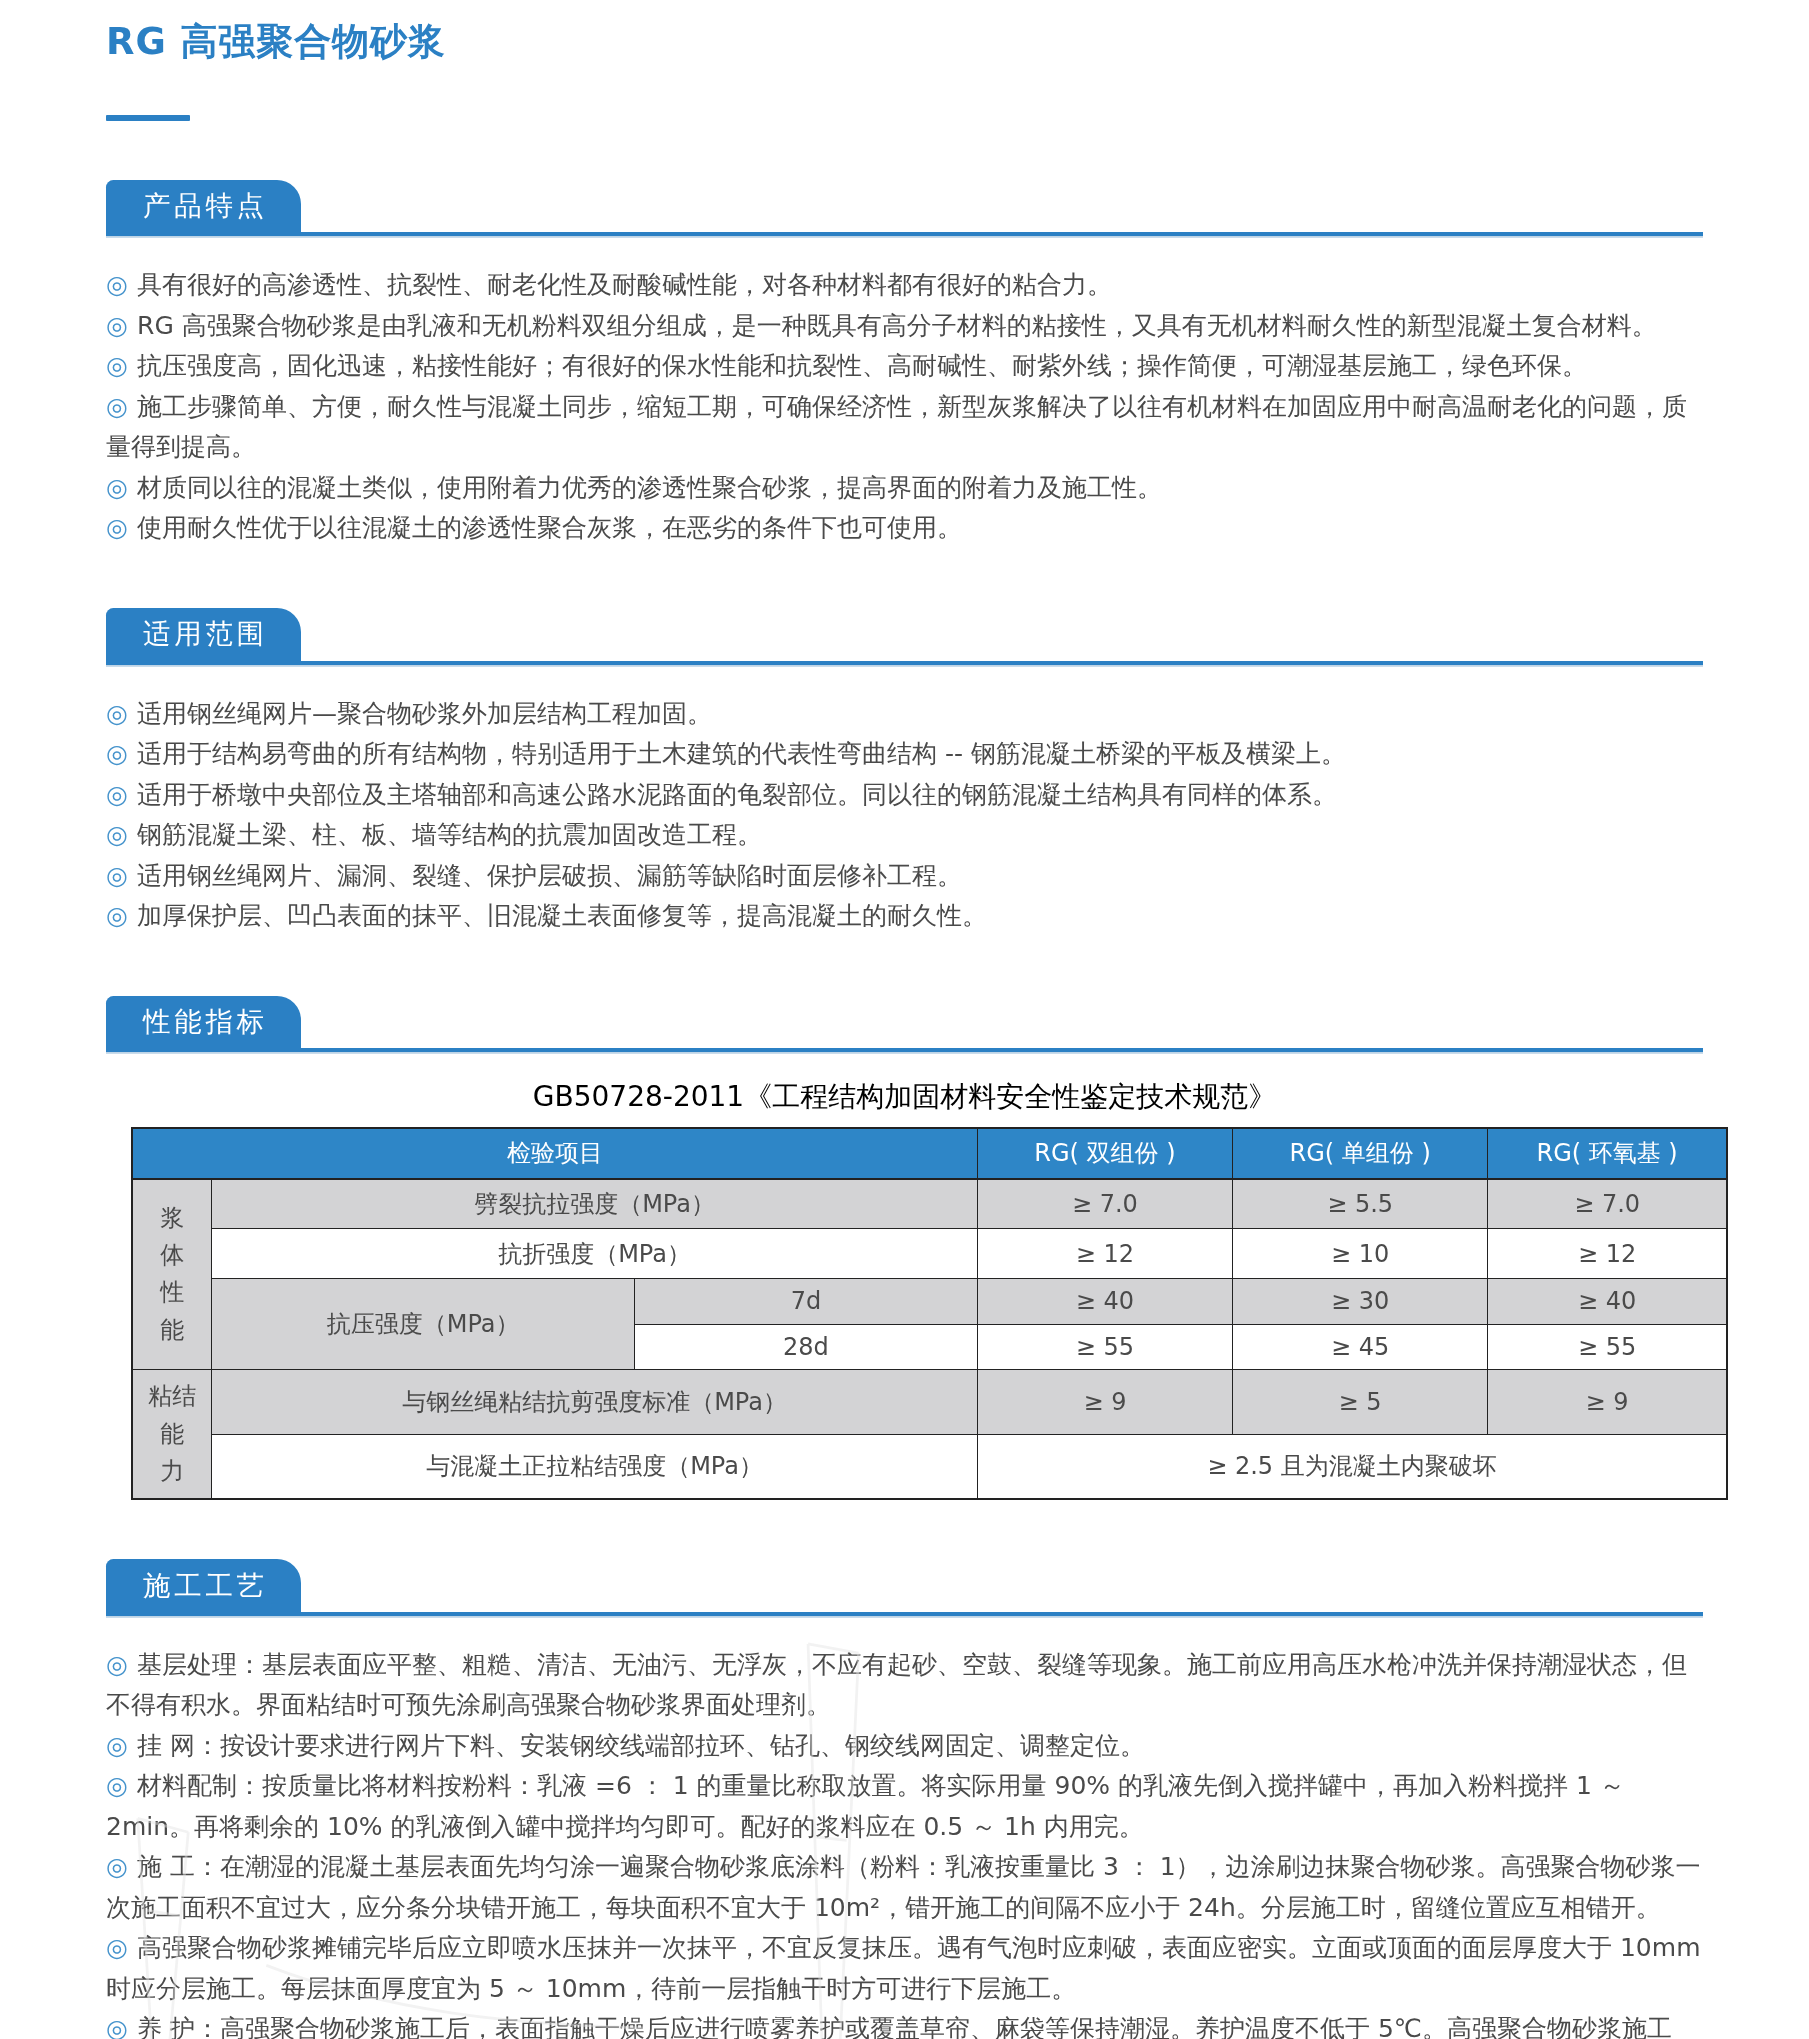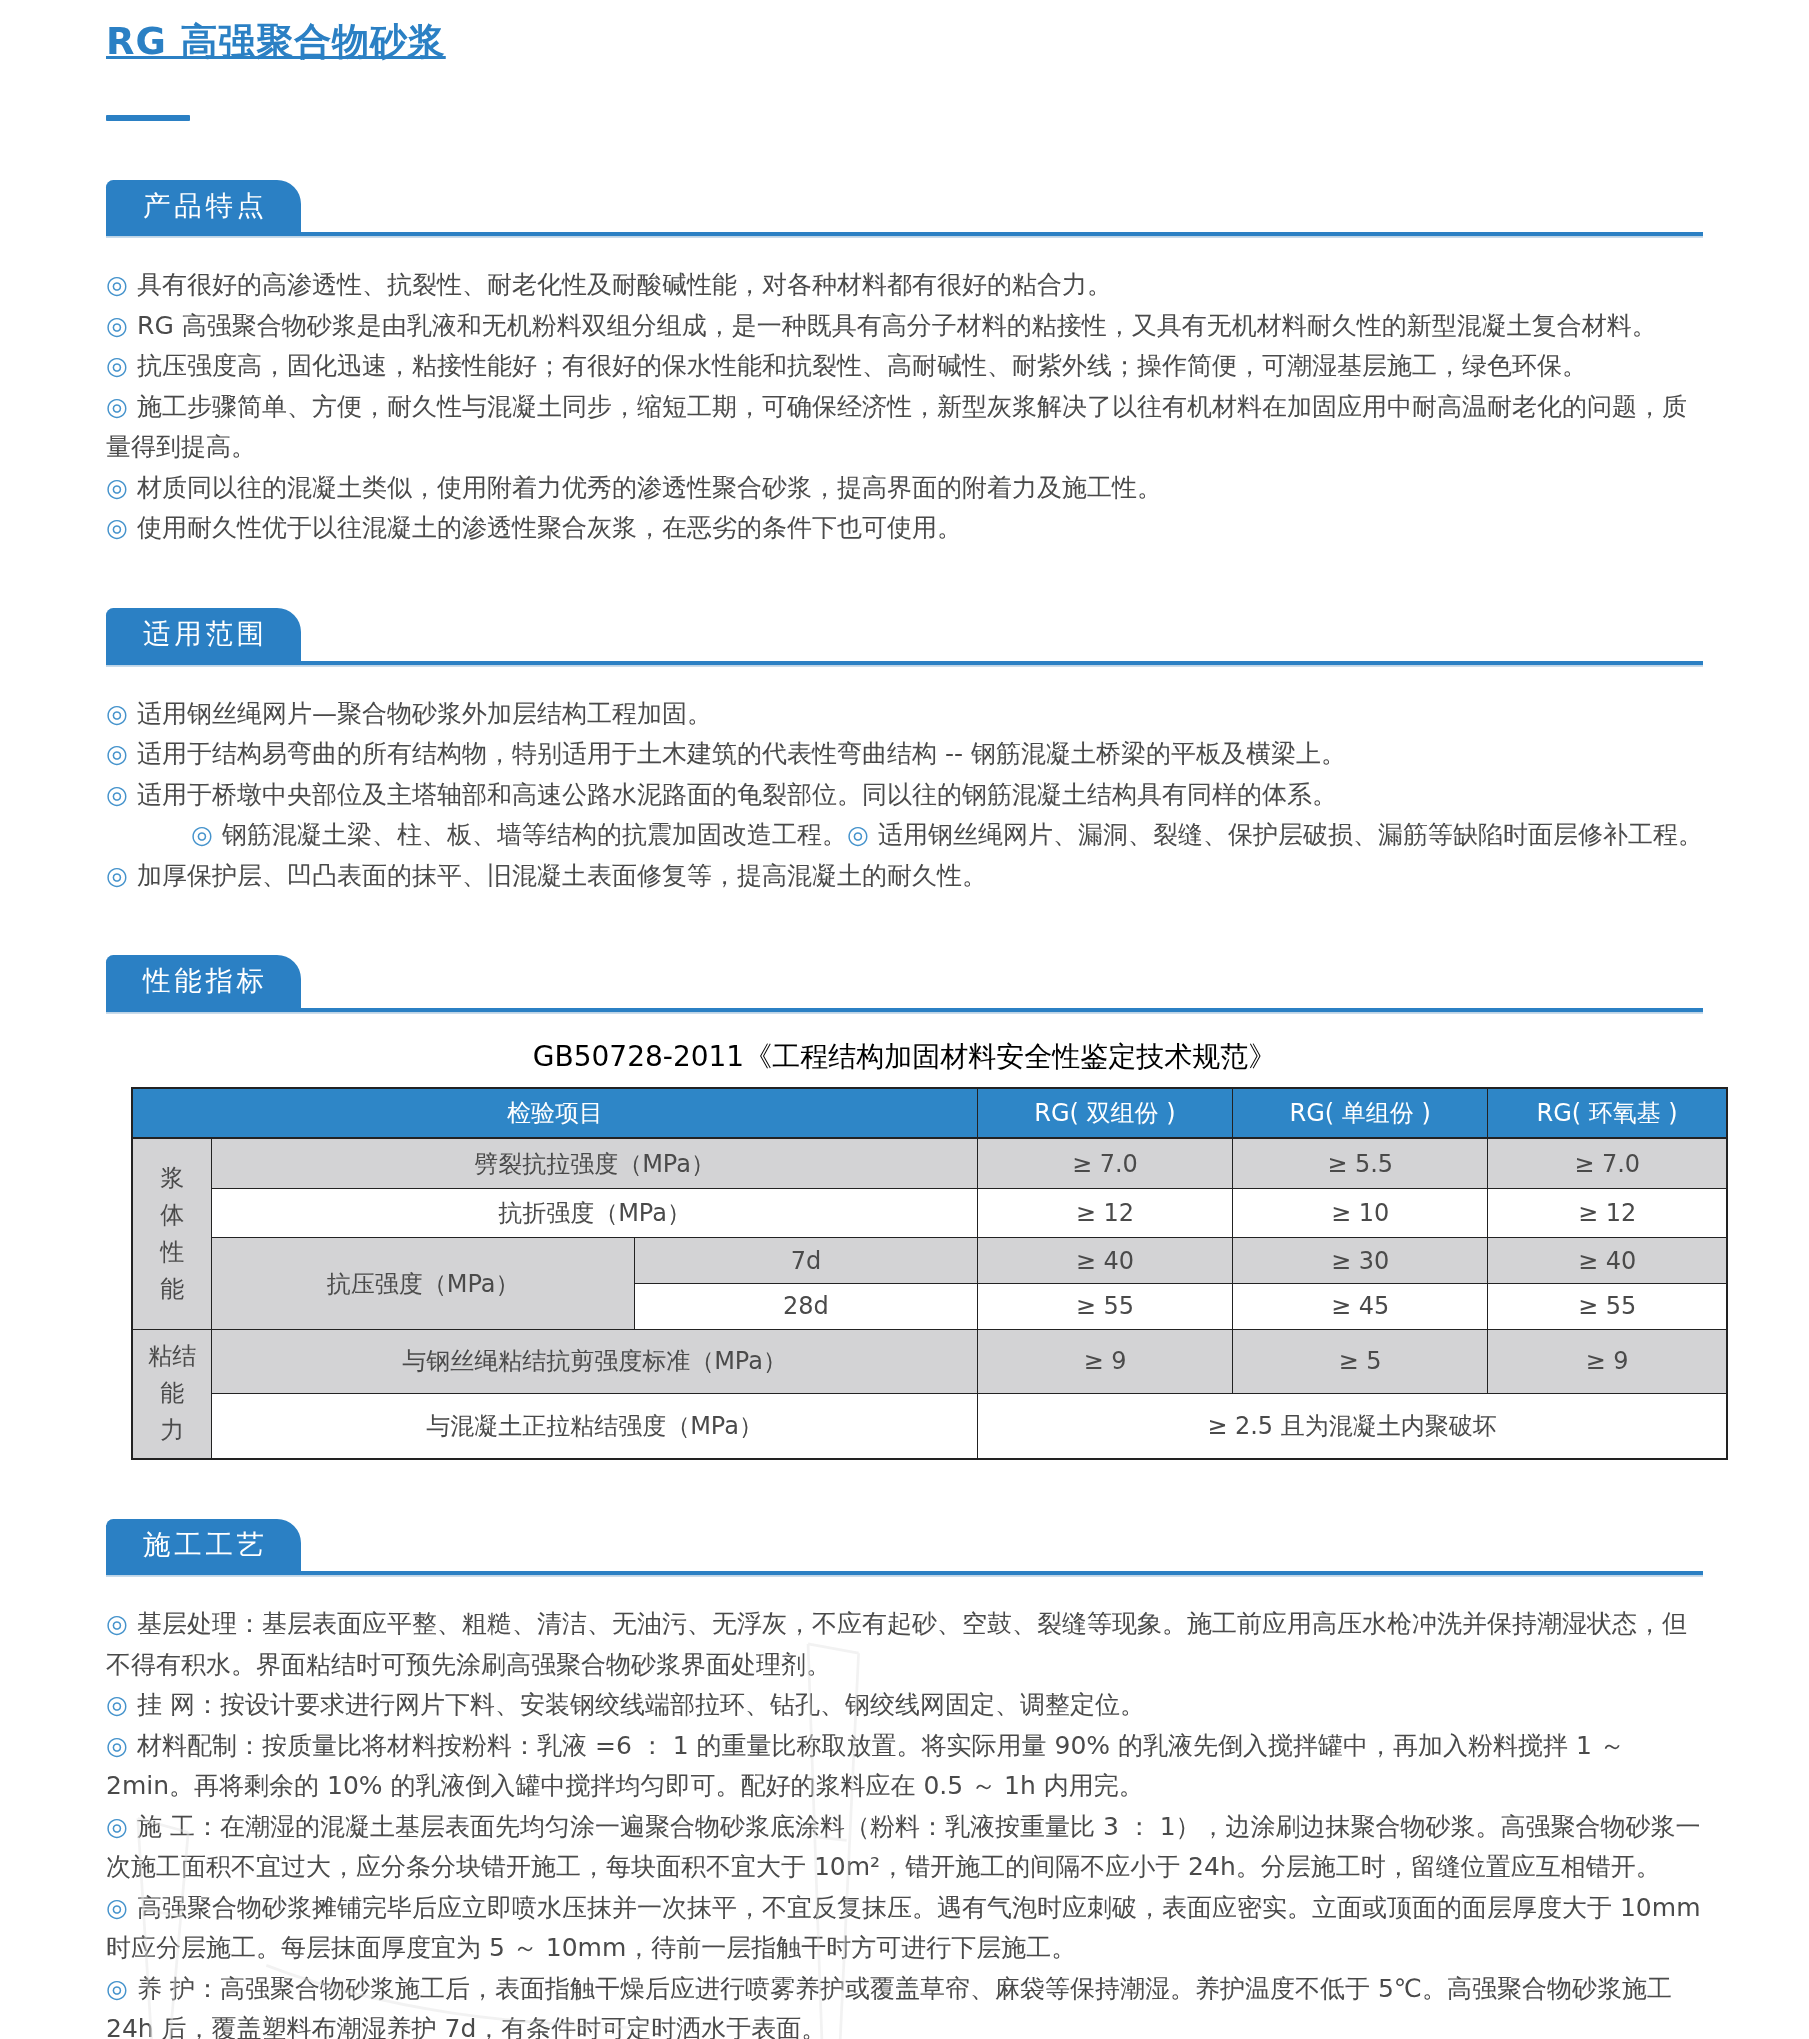--- a/index.html
+++ b/index.html
@@ -25,21 +25,20 @@
     padding:11px 106px 0 106px;
   }
   
   .sketch{position:absolute;left:0;top:0;width:1809px;height:2040px;pointer-events:none;opacity:.45;}
   
   .title{
     color:var(--accent);
     font-size:37px;font-weight:700;
     letter-spacing:0.9px;
     margin:5.5px 0 0 0;
-    text-decoration:underline;
   }
   .title-rule{
     width:84px;height:6.4px;background:var(--accent);
     margin-top:48px;border-radius:0.9px;
   }
   
   .sec-head{
     margin-top:59px;
     border-bottom:4.6px solid var(--accent);
     box-shadow:0 1.8px 0 0 var(--accent-light);
@@ -51,21 +50,21 @@
     font-size:27.5px;font-weight:400;
     letter-spacing:3.7px;
     padding:8.3px 33px 8.3px 37px;
     border-radius:7.3px 24px 0 0;
     vertical-align:bottom;
   }
   
   .sec-body{margin-top:29px;font-size:25px;line-height:1.62;}
   .sec-body p{margin:0;}
   .dot{color:#4593cc;margin-right:9.2px;}
-  p.dual{display:flex;justify-content:flex-end;}
+  p.dual{display:flex;justify-content:space-between;flex-direction:column;}
   
   .caption{
     margin-top:26px;
     text-align:center;
     font-size:28px;color:#000000;
   }
   table.perf{
     width:100%;
     margin-top:11px;
     border-collapse:collapse;

